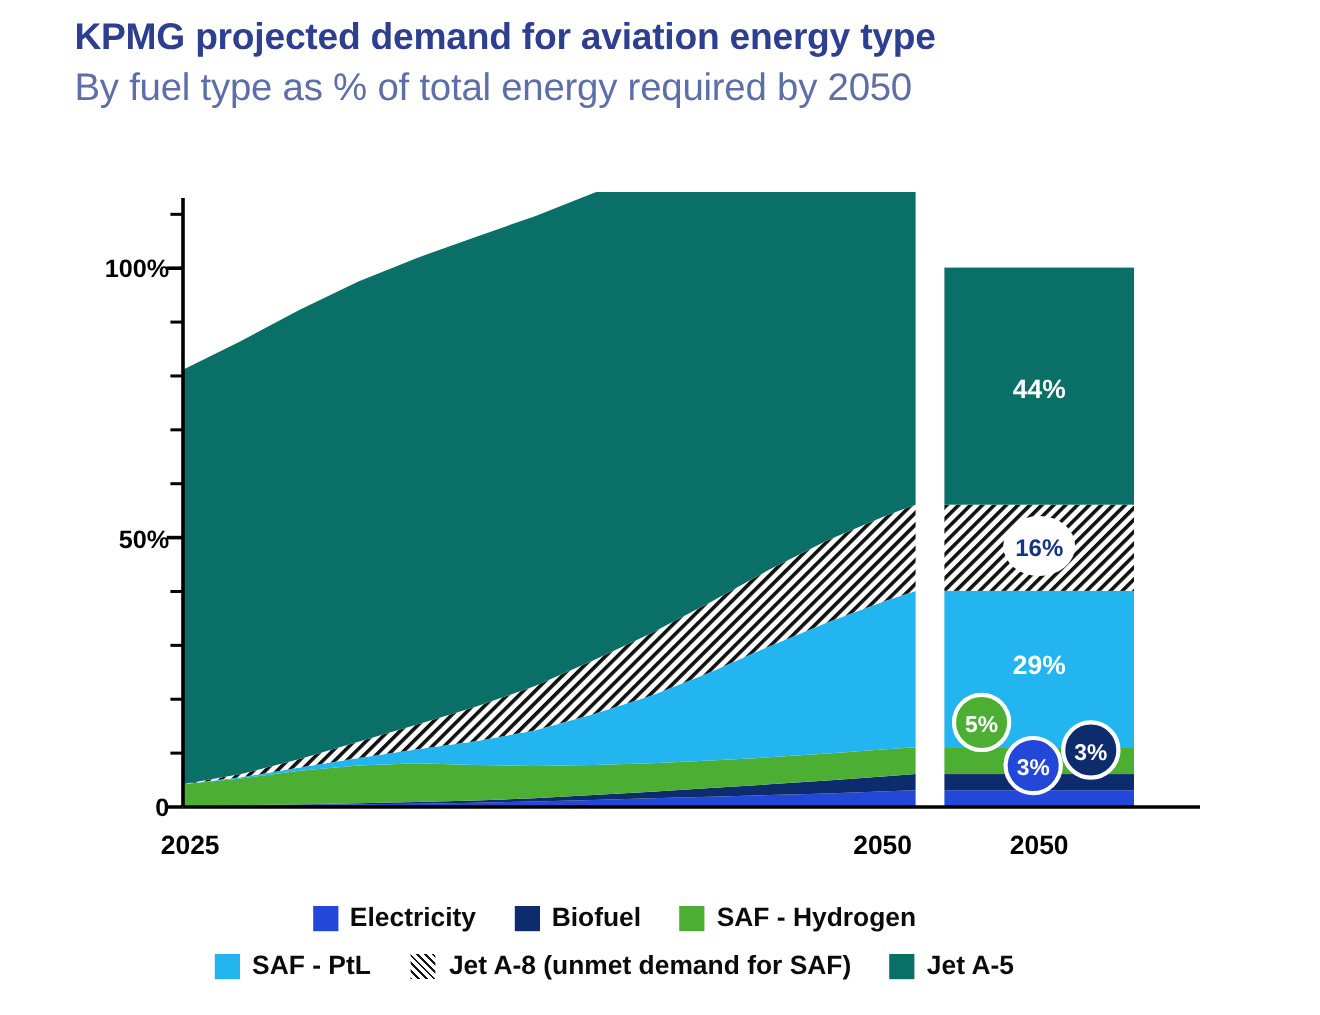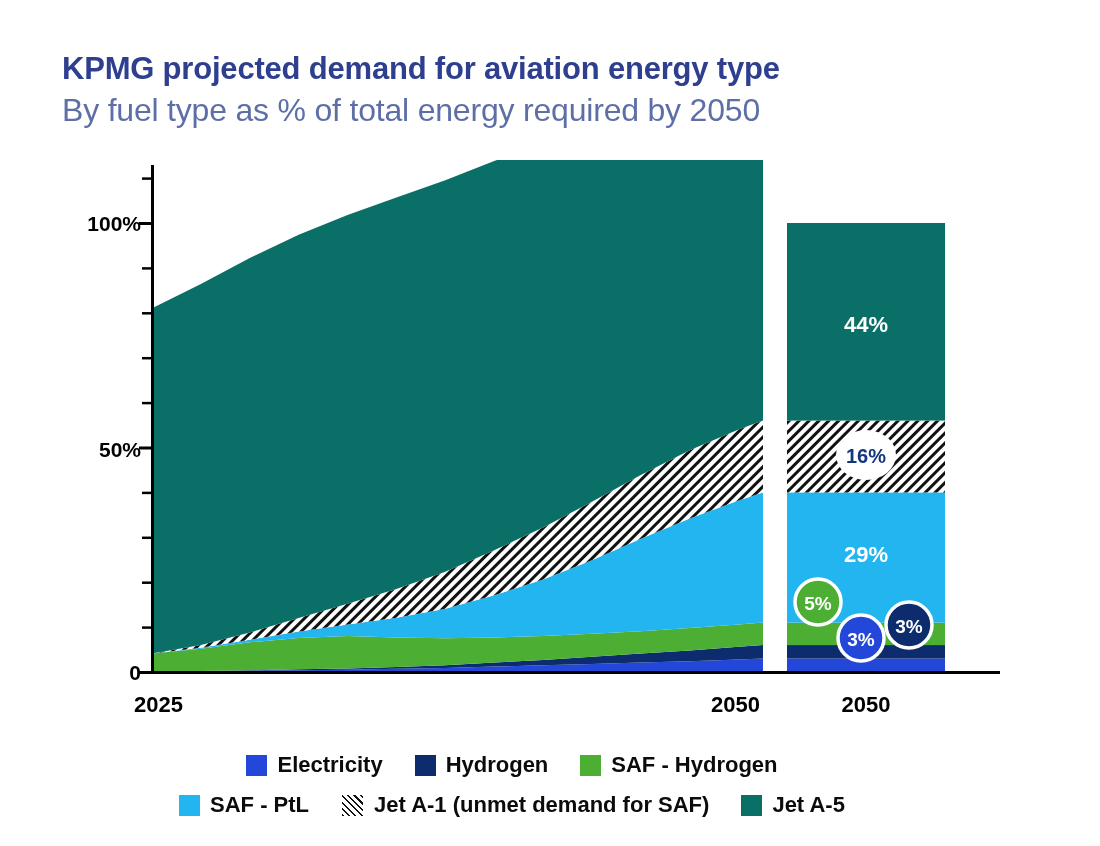--- a/index.html
+++ b/index.html
@@ -19,21 +19,20 @@
     width: 1100px;
     height: 846px;
   }
 
   
   .title-block {
     position: absolute;
     left: 62px;
     top: 14px;
     width: 1000px;
-    margin-top: 38px;
   }
   .chart-title {
     font-size: 31px;
     font-weight: bold;
     color: #2E3F8F;
     letter-spacing: -0.2px;
     line-height: 1.12;
     white-space: nowrap;
   }
   .chart-subtitle {
@@ -212,35 +211,35 @@
   </div>
 
   <div class="legend">
     <div class="legend-row">
       <div class="legend-item">
         <span class="legend-swatch" id="sw-r1-0" style="background: rgb(35, 71, 216);"></span>
         <span class="legend-label">Electricity</span>
       </div>
       <div class="legend-item">
         <span class="legend-swatch" id="sw-r1-1" style="background: rgb(13, 44, 110);"></span>
-        <span class="legend-label">Hydrogen</span>
+        <span class="legend-label">Biofuel</span>
       </div>
       <div class="legend-item">
         <span class="legend-swatch" id="sw-r1-2" style="background: rgb(76, 175, 52);"></span>
         <span class="legend-label">SAF - Hydrogen</span>
       </div>
     </div>
     <div class="legend-row">
       <div class="legend-item">
         <span class="legend-swatch" id="sw-r2-0" style="background: rgb(34, 181, 240);"></span>
         <span class="legend-label">SAF - PtL</span>
       </div>
       <div class="legend-item">
         <span class="legend-swatch" id="sw-r2-1" style="background: repeating-linear-gradient(45deg, rgb(17, 17, 17) 0px, rgb(17, 17, 17) 1.6px, rgb(255, 255, 255) 1.6px, rgb(255, 255, 255) 4.5px); border: 1px solid rgb(255, 255, 255);"></span>
-        <span class="legend-label">Jet A-1 (unmet demand for SAF)</span>
+        <span class="legend-label">Jet A-8 (unmet demand for SAF)</span>
       </div>
       <div class="legend-item">
         <span class="legend-swatch" id="sw-r2-2" style="background: rgb(10, 112, 103);"></span>
         <span class="legend-label">Jet A-5</span>
       </div>
     </div>
   </div>
 
 </div>
 

